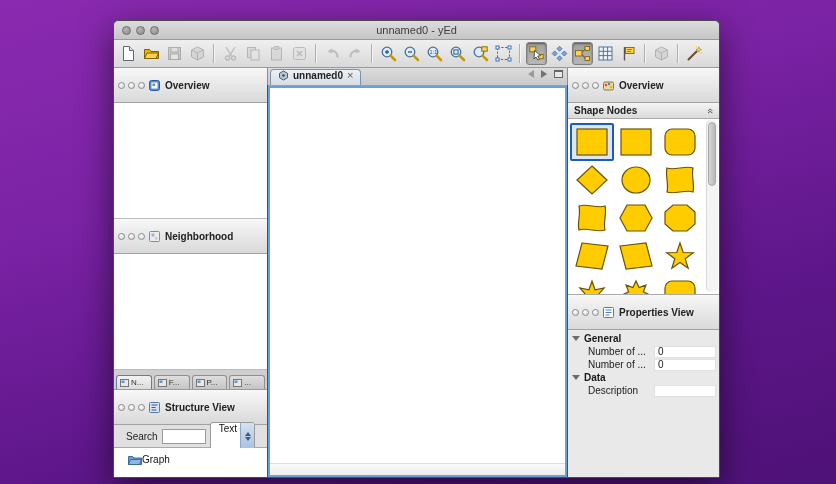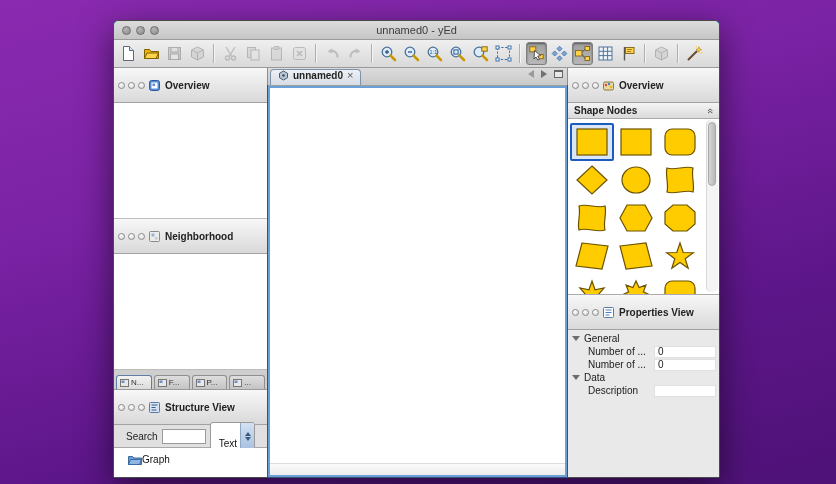--- a/index.html
+++ b/index.html
@@ -58,21 +58,21 @@
   .dtab.active{background:linear-gradient(#f2f2f2,#dcdcdc);border-color:#5f7fa8;}
   .dtab .dlabel{font-size:8px;color:#333;white-space:nowrap;overflow:hidden;}
   .dtab svg{width:9px;height:8px;flex:0 0 auto;}
 
   
   .search-row{height:22px;flex:0 0 auto;background:#e0e0e0;border-bottom:1px solid #a8a8a8;
     display:flex;align-items:center;padding:0 12px;gap:4px;}
   .search-label{font-size:10px;color:#222;}
   .search-input{width:38px;height:13px;border:1px solid #9a9a9a;background:#fff;font-size:9px;padding:0 2px;}
   .combo{height:28px;width:62px;background:#fff;border:1px solid #9a9a9a;border-radius:3px;
-    display:flex;align-items:flex-end;box-sizing:border-box;overflow:hidden;}
+    display:flex;align-items:flex-start;box-sizing:border-box;overflow:hidden;}
   .combo .combo-value{flex:1;font-size:10px;color:#111;padding-left:8px;}
   .combo .stepper{width:13px;height:100%;background:linear-gradient(#d3e1f2,#a8c2e0);
     border-left:1px solid #8fa8c4;display:flex;flex-direction:column;align-items:center;justify-content:center;gap:1px;}
   .tri-up{width:0;height:0;border-left:3px solid transparent;border-right:3px solid transparent;border-bottom:4px solid #3c5b80;}
   .tri-dn{width:0;height:0;border-left:3px solid transparent;border-right:3px solid transparent;border-top:4px solid #3c5b80;}
   .tree{flex:1;background:#fff;padding:6px 0 0 14px;}
   .tree-item{display:flex;align-items:center;}
   .tree-item svg{width:14px;height:11px;}
   .tree-item .tlabel{font-size:10px;color:#111;}
 
@@ -108,21 +108,21 @@
   .pal-scroll{position:absolute;right:1px;top:1px;width:11px;height:172px;background:#f4f4f4;
     border-left:1px solid #d7d7d7;border-radius:5px;}
   .pal-thumb{position:absolute;left:1px;top:2px;width:8px;height:64px;border-radius:4px;
     background:linear-gradient(90deg,#d6d6d6,#b9b9b9);border:1px solid #a8a8a8;box-sizing:border-box;}
 
   
   .props{flex:1;background:#e9e9e9;font-size:10px;color:#1a1a1a;padding-top:2px;}
   .prow{height:13px;display:flex;align-items:center;padding-left:4px;}
   .prow .tri{width:0;height:0;border-left:4px solid transparent;border-right:4px solid transparent;
     border-top:5px solid #6d6d6d;margin-right:4px;flex:0 0 auto;}
-  .prow .gname{font-weight:normal;}
+  .prow .gname{font-weight:bold;}
   .prow.leaf{padding-left:20px;}
   .prow .lname{width:66px;flex:0 0 auto;white-space:nowrap;overflow:hidden;}
   .prow .lval{flex:1;height:12px;background:#fff;border:1px solid #e0e0e0;margin-right:3px;
     font-size:10px;display:flex;align-items:center;padding-left:3px;box-sizing:border-box;}
 </style>
 </head>
 <body>
 
 <div class="win">
 

